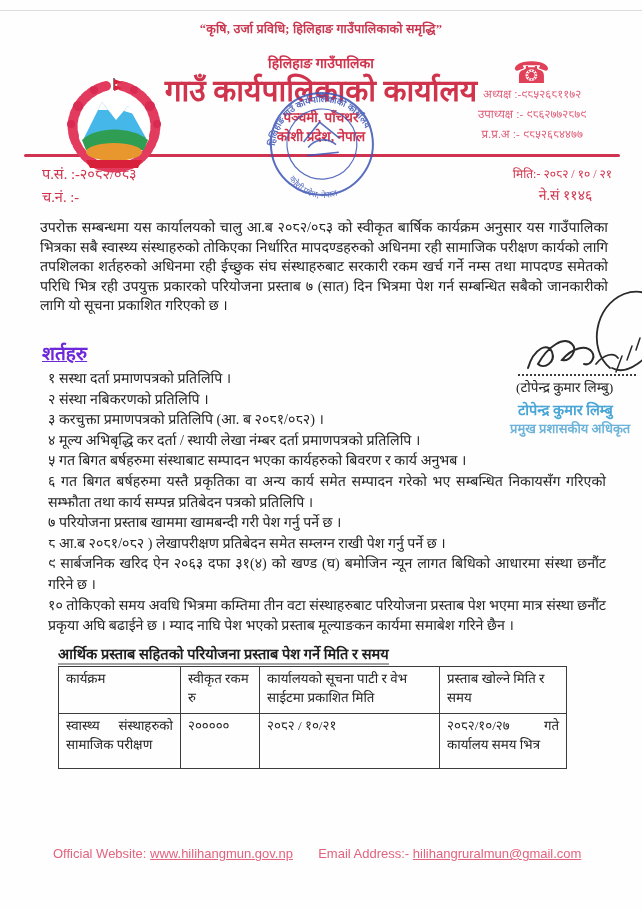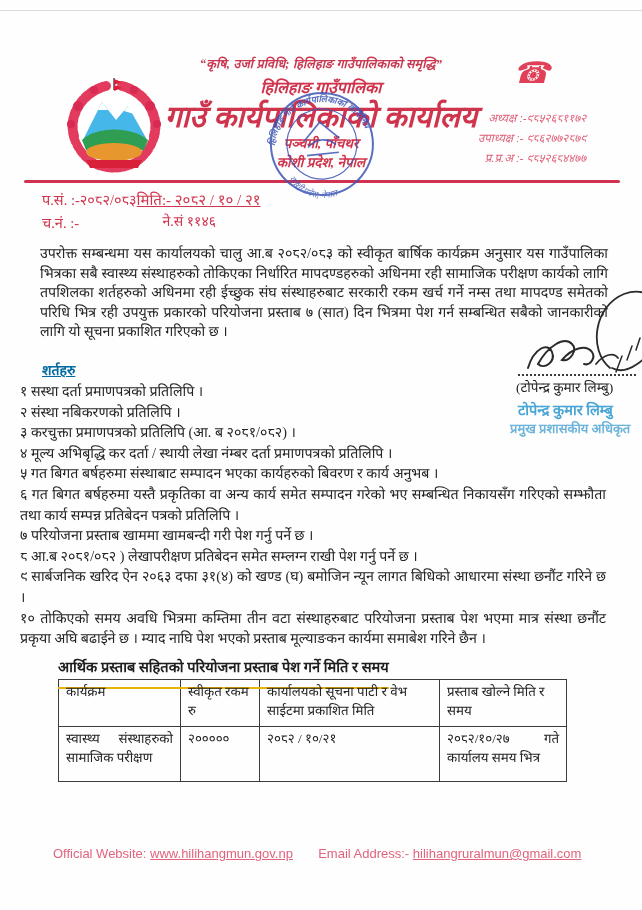--- a/index.html
+++ b/index.html
@@ -1,59 +1,59 @@
 <!DOCTYPE html>
 <html lang="ne"><head>
 <meta charset="utf-8">
 <style>
   html,body{margin:0;padding:0;}
   body{background:#e9e9e9;font-family:"Liberation Serif","DejaVu Serif",serif;}
   .page{position:relative;width:642px;height:910px;margin:0 auto;background:#fefefe;overflow:hidden;}
   .scan-top-line{position:absolute;left:0;top:10px;width:100%;height:1px;background:#cfcfcf;opacity:.7;}
 
   
-  .hdr{position:relative;text-align:center;padding-top:55px;font-style:italic;}
+  .hdr{position:relative;text-align:center;padding-top:20px;}
   .slogan{font-size:12.5px;font-weight:bold;color:#c93a52;letter-spacing:.2px;}
-  .muni{font-size:16px;font-weight:bold;color:#d0344d;margin-top:4px;}
+  .muni{font-size:14px;font-weight:bold;color:#d0344d;margin-top:16px;}
   .office{font-size:30px;font-weight:bold;color:#d0344d;margin-top:2px;line-height:34px;}
   .addr{font-size:13.5px;font-weight:bold;color:#d0344d;line-height:19px;}
   .logo{position:absolute;left:58px;top:76px;}
   .phone-icon{position:absolute;right:92px;top:58px;font-size:30px;color:#e04058;line-height:30px;}
-  .phones{position:absolute;left:478px;top:108px;text-align:right;font-family:"Liberation Sans",sans-serif;}
+  .phones{position:absolute;left:478px;top:84px;text-align:center;font-family:"Liberation Sans",sans-serif;}
   .phone-line{font-size:11.5px;color:#e0607a;line-height:20px;white-space:nowrap;}
   .round-stamp{position:absolute;left:252px;top:84px;opacity:.85;transform:rotate(-6deg);}
 
   .red-rule{height:3px;background:#cf3350;margin:8px 22px 0 24px;border-radius:2px;}
 
   
-  .meta{display:flex;margin:6px 30px 0 42px;color:#d0344d;}
+  .meta{display:flex;justify-content:space-between;margin:6px 30px 0 42px;color:#d0344d;}
   .meta .left div{font-size:14.5px;line-height:23px;}
   .meta .right{text-align:left;}
-  .meta .right .mline{font-size:15px;line-height:22px;text-decoration:underline;}
+  .meta .right .mline{font-size:12px;line-height:22px;}
   .meta .right .nline{font-size:14px;padding-left:26px;}
 
   .subject{text-align:center;font-weight:bold;font-size:14px;color:#1d1d1d;margin-top:5px;}
 
   
   .bodytext{margin:9px 34px 0 40px;font-size:14.2px;line-height:19.6px;text-align:justify;color:#242424;}
-  .terms-h{margin:18px 0 2px 42px;font-size:14px;font-weight:bold;text-decoration:underline;color:#0369a1;}
-  .terms{margin:0 36px 0 20px;}
+  .terms-h{margin:24px 0 2px 42px;font-size:19px;font-weight:bold;text-decoration:underline;color:#6d28d9;}
+  .terms{margin:0 36px 0 48px;}
   .term{font-size:14.2px;line-height:20.6px;text-align:justify;color:#242424;}
 
   
   .sig-block{position:absolute;left:462px;top:284px;width:176px;margin-left:42px;}
   .sig-svg{display:block;margin-left:10px;}
   .sig-dots{width:118px;border-bottom:2px dotted #3a3a3a;margin:-14px 0 2px 14px;}
   .sig-name{font-size:13.5px;color:#222;margin-left:12px;white-space:nowrap;}
   .sig-stamp-name{font-size:14.5px;font-weight:bold;color:#4aa6d6;margin-left:14px;margin-top:3px;white-space:nowrap;filter:blur(.3px);}
   .sig-stamp-title{font-size:13px;font-weight:bold;color:#6eb4da;margin-left:6px;white-space:nowrap;filter:blur(.4px);}
 
   
   .tbl-h{margin:7px 0 3px 58px;font-size:14.6px;font-weight:bold;color:#1e1e1e;}
-  .tbl-h span{border-bottom:2px solid #eab308;padding-bottom:12px;}
+  .tbl-h span{border-bottom:2px solid #a3a3a3;padding-bottom:1px;}
   table.notice{border-collapse:collapse;margin-left:58px;width:469px;table-layout:fixed;}
   table.notice th,table.notice td{border:1.4px solid #3c3c3c;vertical-align:top;padding:2px 7px 6px 7px;font-size:13.3px;line-height:19px;color:#242424;}
   table.notice th{font-weight:normal;text-align:left;}
   th.c1{width:107px;text-align:center;}
   th.c2{width:64px;}
   th.c3{width:165px;}
   th.c4{width:112px;font-family:Liberation Serif, serif;}
   td.d1{text-align:justify;height:46px;}
   td.d4{text-align:justify;margin-top:16px;}
 

